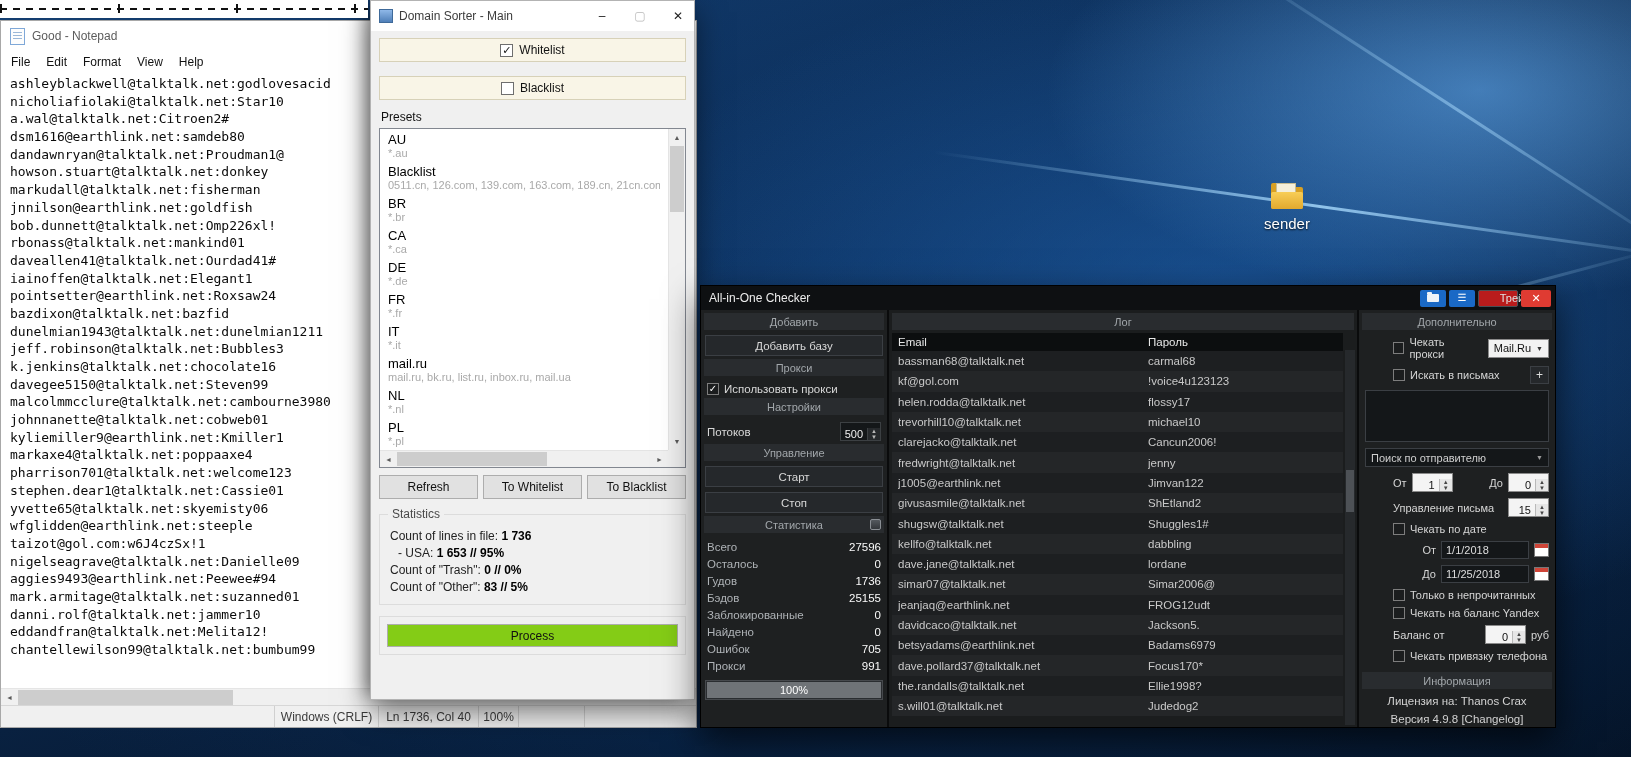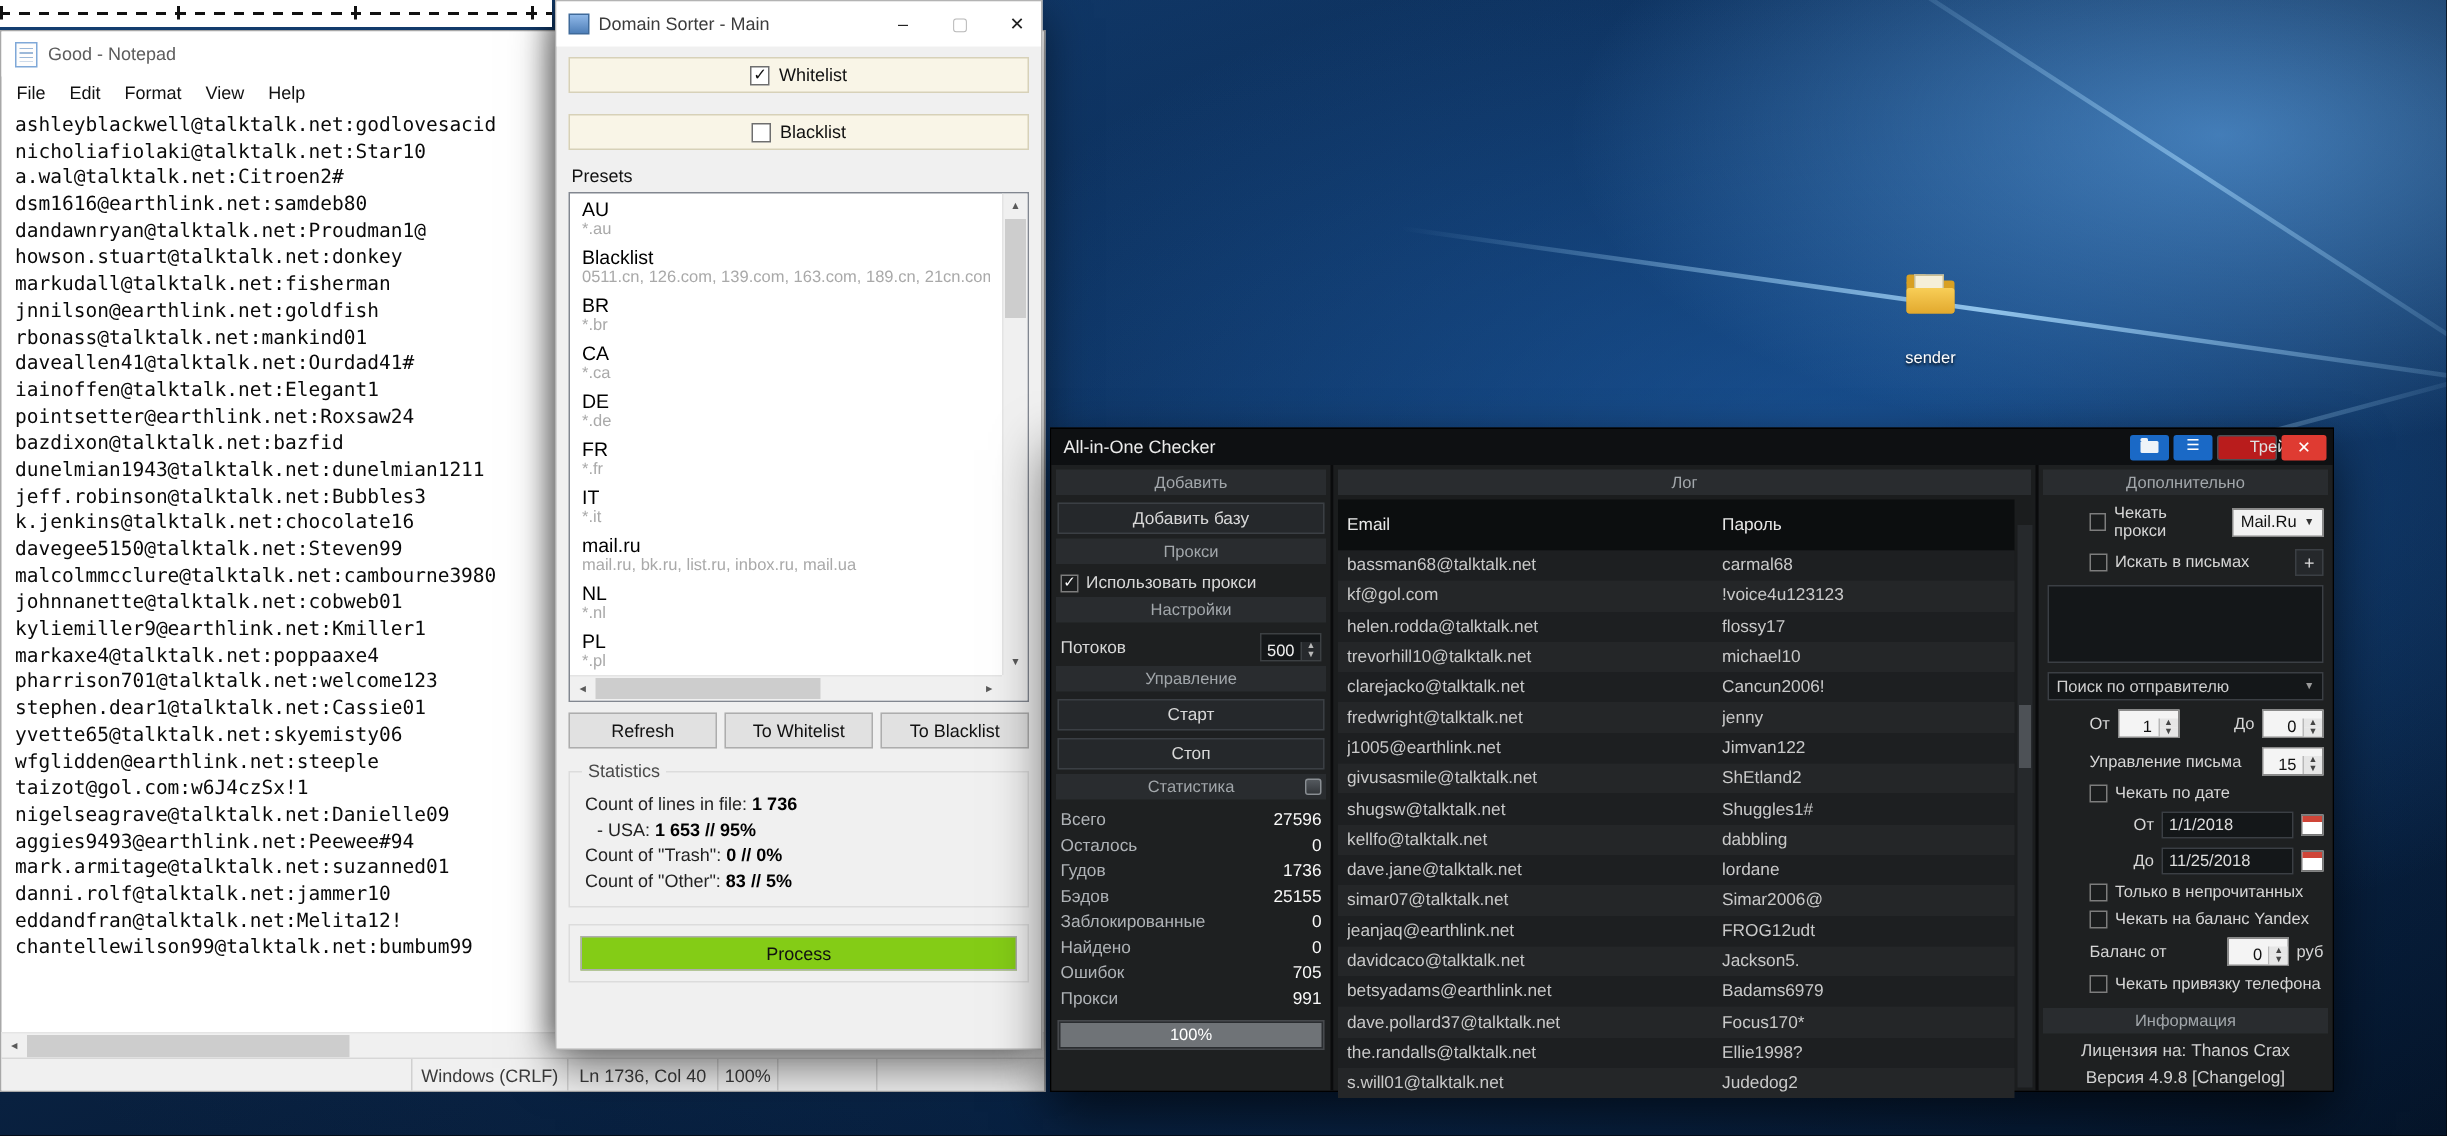--- a/index.html
+++ b/index.html
@@ -20,21 +20,21 @@
   .beam.b2 { left:1020px; top:330px; width:660px; transform:rotate(-15deg); opacity:.7; }
   .beam.b3 { left:1180px; top:110px; width:560px; transform:rotate(33deg); opacity:.55; }
   .beam.b4 { left:700px; top:470px; width:700px; transform:rotate(4deg); opacity:.35; }
 
   .desk-folder { position:absolute; left:1250px; top:183px; width:74px; text-align:center; cursor:default; }
   .folder-art { position:relative; width:36px; height:28px; margin:0 auto; }
   .folder-back { position:absolute; left:2px; top:4px; width:32px; height:22px; background:#d8a023; border-radius:2px; }
   .folder-back::before { content:""; position:absolute; left:0; top:-4px; width:14px; height:6px; background:#d8a023; border-radius:2px 2px 0 0; }
   .folder-page { position:absolute; left:7px; top:0px; width:20px; height:14px; background:#f5efd9; border:1px solid #c9bd92; }
   .folder-front { position:absolute; left:2px; top:9px; width:32px; height:17px; background:linear-gradient(#f8ce57,#e2a92e); border-radius:2px; }
-  .folder-label { margin-top:22px; font-size:11px; color:#fff; text-shadow:0 1px 2px rgba(0,0,0,.9); }
+  .folder-label { margin-top:4px; font-size:15px; color:#fff; text-shadow:0 1px 2px rgba(0,0,0,.9); }
 
   
   .marquee { position:absolute; left:0; top:0; width:368px; height:18px; background-color:#fff; z-index:6;
     background-image:
       repeating-linear-gradient(90deg, #111 0 2px, transparent 2px 118px),
       repeating-linear-gradient(90deg, #111 0 7px, #fff 7px 13px);
     background-size:100% 9px, 100% 2px;
     background-position:0 4px, 0 8px;
     background-repeat:no-repeat, no-repeat;
   }
@@ -131,21 +131,21 @@
   .spin.light { border-color:#8a8a8a; background:#f4f4f4; }
   .spin.light .val { color:#111; }
   .spin.light .arrows { border-left-color:#b9b9b9; }
   .spin.light .arrows span { background:#e6e6e6; color:#444; }
   .stat-list { margin-top:5px; }
   .stat-row { display:flex; justify-content:space-between; padding:0 6px; height:17px; align-items:center; font-size:11.5px; color:#afb3b7; }
   .stat-row .sval { color:#fafafa; }
   .progress { margin:6px 4px 0 4px; height:20px; border:1px solid #46494d; background:#2a2d30; position:relative; }
   .progress .fill { position:absolute; inset:1px; background:#6f7377; }
   .progress .ptext { position:absolute; inset:0; display:flex; align-items:center; justify-content:center; font-size:11px; color:#fff; }
-  .log-head { margin:3px 14px 0 3px; height:34px; display:grid; grid-template-columns:250px 1fr; align-items:center; background:#0c0e0f; color:#e8e8e8; font-size:11.5px; padding-left:6px; }
+  .log-head { margin:3px 14px 0 3px; height:18px; display:grid; grid-template-columns:250px 1fr; align-items:center; background:#0c0e0f; color:#e8e8e8; font-size:11.5px; padding-left:6px; }
   .log-rows { margin:0 14px 0 3px; }
   .log-row { display:grid; grid-template-columns:250px 1fr; height:20.3px; align-items:center; font-size:11.5px; color:#c9c9c9; padding-left:6px; }
   .log-row:nth-child(odd) { background:#1d1f21; }
   .log-row:nth-child(even) { background:#242628; }
   .log-row span { white-space:nowrap; overflow:hidden; }
   .ck-scroll { position:absolute; right:2px; top:40px; bottom:2px; width:10px; background:#26292c; }
   .ck-scroll .thumb { position:absolute; left:1px; right:1px; top:120px; height:42px; background:#4d5156; }
   .x-row { margin:6px 6px 0 6px; display:flex; align-items:center; gap:5px; font-size:11px; color:#d6d6d6;padding-left:28px; }
   .x-row .gap { flex:1; }
   .combo { display:flex; align-items:center; border:1px solid #3b3f44; background:#141719; color:#cfcfcf; font-size:11px; padding:0 5px; height:19px; }
@@ -197,20 +197,21 @@
   <div class="np-body">
 
   <div class="np-line">ashleyblackwell@talktalk.net:godlovesacid</div>
       <div class="np-line">nicholiafiolaki@talktalk.net:Star10</div>
       <div class="np-line">a.wal@talktalk.net:Citroen2#</div>
       <div class="np-line">dsm1616@earthlink.net:samdeb80</div>
       <div class="np-line">dandawnryan@talktalk.net:Proudman1@</div>
       <div class="np-line">howson.stuart@talktalk.net:donkey</div>
       <div class="np-line">markudall@talktalk.net:fisherman</div>
       <div class="np-line">jnnilson@earthlink.net:goldfish</div>
+      <div class="np-line">bob.dunnett@talktalk.net:Omp226xl!</div>
       <div class="np-line">rbonass@talktalk.net:mankind01</div>
       <div class="np-line">daveallen41@talktalk.net:Ourdad41#</div>
       <div class="np-line">iainoffen@talktalk.net:Elegant1</div>
       <div class="np-line">pointsetter@earthlink.net:Roxsaw24</div>
       <div class="np-line">bazdixon@talktalk.net:bazfid</div>
       <div class="np-line">dunelmian1943@talktalk.net:dunelmian1211</div>
       <div class="np-line">jeff.robinson@talktalk.net:Bubbles3</div>
       <div class="np-line">k.jenkins@talktalk.net:chocolate16</div>
       <div class="np-line">davegee5150@talktalk.net:Steven99</div>
       <div class="np-line">malcolmmcclure@talktalk.net:cambourne3980</div>

